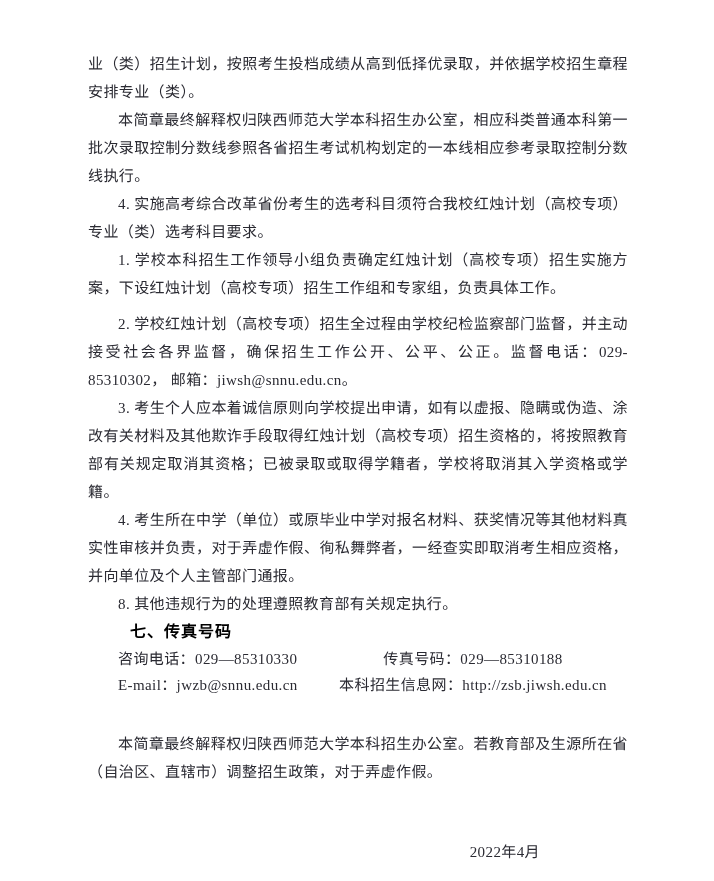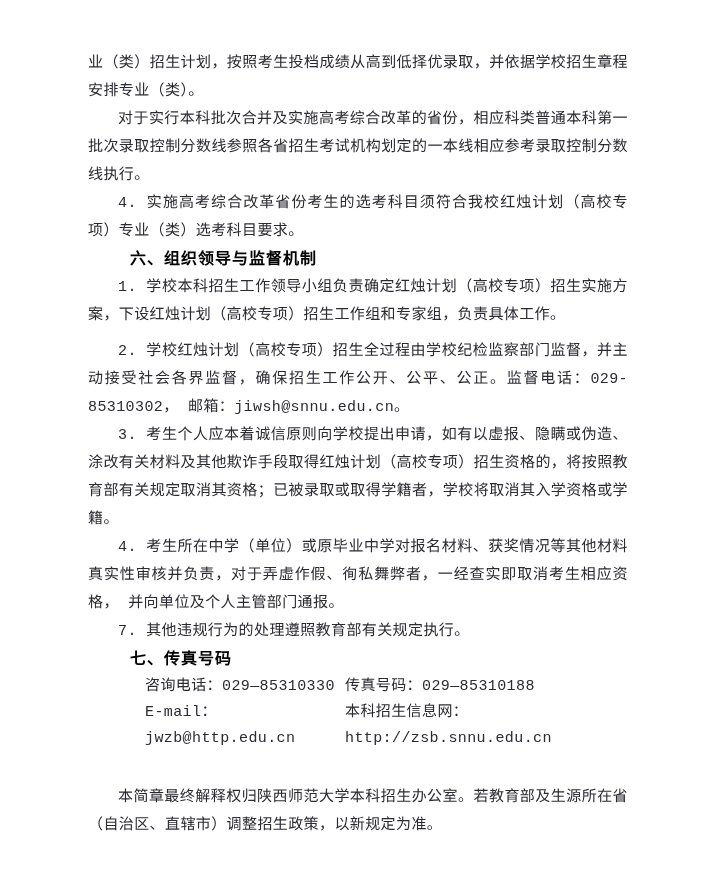--- a/index.html
+++ b/index.html
@@ -6,21 +6,21 @@
     margin: 0;
     padding: 0;
     background: #ffffff;
   }
   .page {
     position: relative;
     width: 714px;
     height: 881px;
     background: #ffffff;
     overflow: hidden;
-    font-family: Liberation Mono, monospace;
+    font-family: Liberation Serif, serif;
     color: #2a2a32;
   }
   .content {
     position: absolute;
     left: 88px;
     top: 50px;
     width: 540px;
   }
   .para {
     margin: 0;
@@ -49,24 +49,24 @@
   .contact-row {
     display: flex;
     padding-left: 30px;
     font-size: 15px;
     line-height: 26px;
     letter-spacing: 0.4px;
   }
   .contact-left {
     width: 200px;
     flex: 0 0 200px;
-    margin-left: 27px;
   }
   .contact-right {
     flex: 1;
+    text-align: center;
   }
   .closing {
     margin-top: 32px;
   }
   .doc-date {
     margin-top: 52px;
     font-size: 15px;
     line-height: 28px;
     letter-spacing: 0.4px;
     text-align: right;
@@ -75,46 +75,45 @@
   }
 </style>
 </head>
 <body>
 
 <div class="page">
   <div class="content">
 
     <p class="para no-indent">业（类）招生计划，按照考生投档成绩从高到低择优录取，并依据学校招生章程安排专业（类）。</p>
 
-    <p class="para">对于实行本科批次合并及实施高考综合改革的省份，相应科类普通本科第一批次录取控制分数线参照各省招生考试机构划定的一本线相应参考录取控制分数线执行。</p>
+    <p class="para">本简章最终解释权归陕西师范大学本科招生办公室，相应科类普通本科第一批次录取控制分数线参照各省招生考试机构划定的一本线相应参考录取控制分数线执行。</p>
 
     <p class="para">4. 实施高考综合改革省份考生的选考科目须符合我校红烛计划（高校专项）专业（类）选考科目要求。</p>
 
-    <h3 class="section-heading">六、组织领导与监督机制</h3>
 
     <p class="para">1. 学校本科招生工作领导小组负责确定红烛计划（高校专项）招生实施方案，下设红烛计划（高校专项）招生工作组和专家组，负责具体工作。</p>
 
     <p class="para gap-above">2. 学校红烛计划（高校专项）招生全过程由学校纪检监察部门监督，并主动接受社会各界监督，确保招生工作公开、公平、公正。监督电话：029-85310302， 邮箱：jiwsh@snnu.edu.cn。</p>
 
     <p class="para">3. 考生个人应本着诚信原则向学校提出申请，如有以虚报、隐瞒或伪造、涂改有关材料及其他欺诈手段取得红烛计划（高校专项）招生资格的，将按照教育部有关规定取消其资格；已被录取或取得学籍者，学校将取消其入学资格或学籍。</p>
 
     <p class="para">4. 考生所在中学（单位）或原毕业中学对报名材料、获奖情况等其他材料真实性审核并负责，对于弄虚作假、徇私舞弊者，一经查实即取消考生相应资格， 并向单位及个人主管部门通报。</p>
 
-    <p class="para">7. 其他违规行为的处理遵照教育部有关规定执行。</p>
+    <p class="para">8. 其他违规行为的处理遵照教育部有关规定执行。</p>
 
     <h3 class="section-heading">七、传真号码</h3>
 
     <div class="contact-row">
       <span class="contact-left">咨询电话：029—85310330</span>
       <span class="contact-right">传真号码：029—85310188</span>
     </div>
 
     <div class="contact-row">
-      <span class="contact-left">E-mail：jwzb@http.edu.cn</span>
-      <span class="contact-right">本科招生信息网：http://zsb.snnu.edu.cn</span>
+      <span class="contact-left">E-mail：jwzb@snnu.edu.cn</span>
+      <span class="contact-right">本科招生信息网：http://zsb.jiwsh.edu.cn</span>
     </div>
 
-    <p class="para closing">本简章最终解释权归陕西师范大学本科招生办公室。若教育部及生源所在省（自治区、直辖市）调整招生政策，以新规定为准。</p>
+    <p class="para closing">本简章最终解释权归陕西师范大学本科招生办公室。若教育部及生源所在省（自治区、直辖市）调整招生政策，对于弄虚作假。</p>
 
     <div class="doc-date">2022年4月</div>
 
   </div>
 </div>
 
 </body></html>

